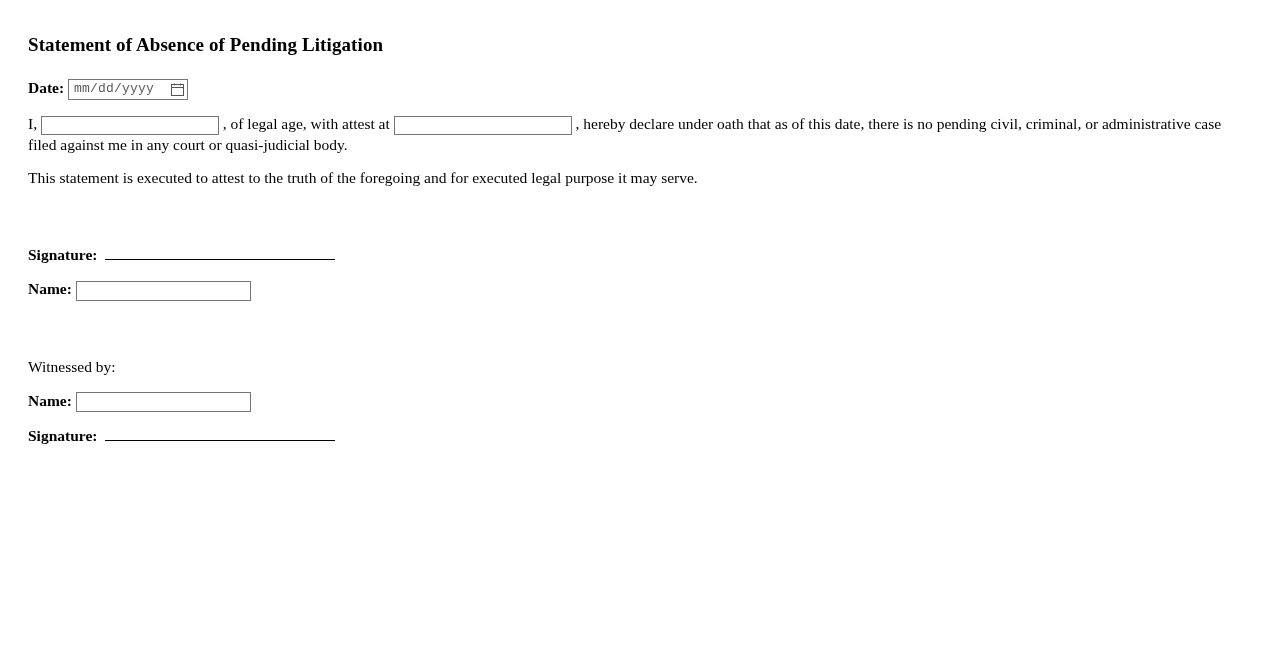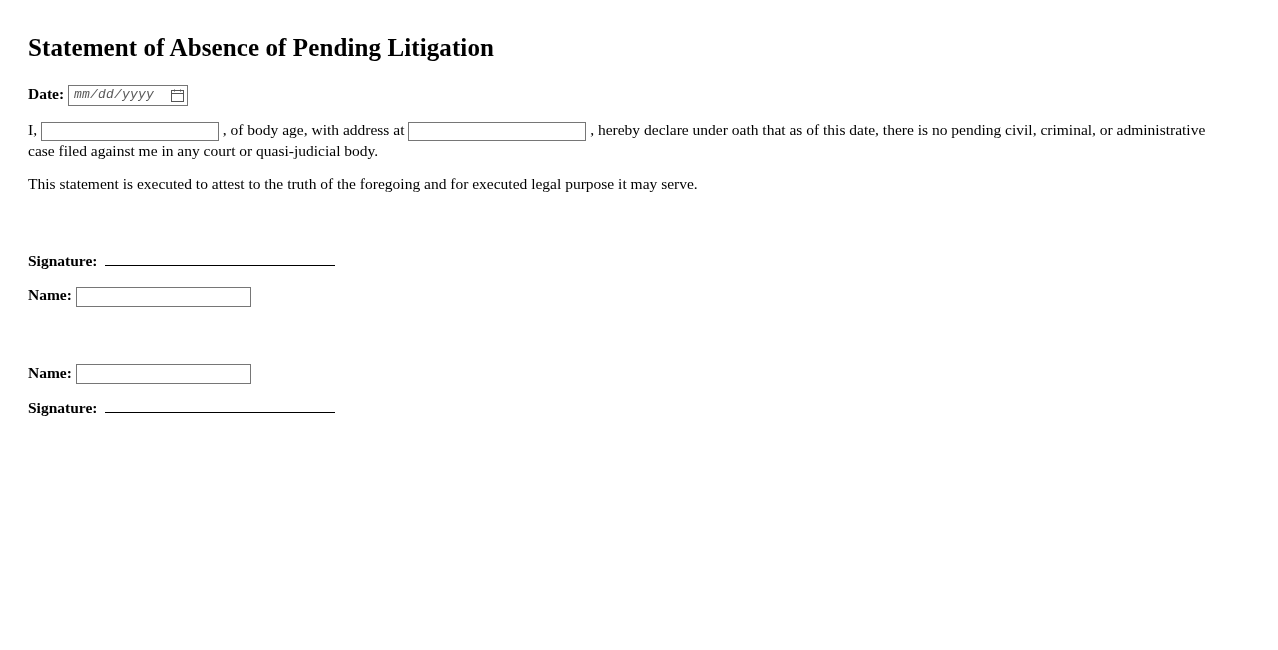--- a/index.html
+++ b/index.html
@@ -14,21 +14,21 @@
     font-size: 16px;
     color: #000000;
     overflow: hidden;
   }
   .page {
     padding: 20px 24px 0 28px;
     box-sizing: border-box;
   }
   h1.doc-title {
     font-family: "Liberation Serif", serif;
-    font-size: 25px;
+    font-size: 19px;
     font-weight: bold;
     margin: 14px 0 22px 0;
     letter-spacing: 0.1px;
   }
   p.para {
     margin: 0 0 14px 0;
     line-height: 1.24;
     font-size: 15.5px;
     max-width: 1200px;
   }
@@ -71,21 +71,20 @@
     vertical-align: middle;
     font-family: "Liberation Mono", monospace;
     font-size: 13px;
     color: #5a5a5a;
     letter-spacing: 0.2px;
     width: 120px;
     justify-content: space-between;
   }
   .date-placeholder {
     white-space: nowrap;
-    font-style: italic;
   }
   .cal-icon {
     width: 13px;
     height: 13px;
     position: relative;
     display: inline-block;
     margin-left: 6px;
     flex: 0 0 auto;
   }
   .cal-icon svg { display: block; }
@@ -119,41 +118,42 @@
           <line x1="3.5" y1="0.5" x2="3.5" y2="2.5" stroke="#555" stroke-width="1"></line>
           <line x1="9.5" y1="0.5" x2="9.5" y2="2.5" stroke="#555" stroke-width="1"></line>
         </svg>
       </span>
     </span>
   </div>
 
   <p class="para">
     <span>I,</span>
     <input class="inline-name" type="text" value="" placeholder="" style="">
-    <span>, of body age, with address at</span>
+    <span>, of legal age, with attest at</span>
     <input class="inline-address" type="text" value="" placeholder="" style="">
     <span>, hereby declare under oath that as of this date, there is no pending civil, criminal, or administrative case filed against me in any court or quasi-judicial body.</span>
   </p>
 
   <p class="para">This statement is executed to attest to the truth of the foregoing and for executed legal purpose it may serve.</p>
 
   <div class="spacer-lg"></div>
 
   <div class="row">
     <span class="label">Signature:</span>
     <span class="sig-line"></span>
   </div>
 
   <div class="row">
     <span class="label">Name:</span>
     <input class="field-name" type="text" value="" placeholder="" style="">
   </div>
 
   <div class="spacer-md"></div>
 
+  <div class="row">Witnessed by:</div>
 
   <div class="row">
     <span class="label">Name:</span>
     <input class="field-name" type="text" value="" placeholder="" style="">
   </div>
 
   <div class="row">
     <span class="label">Signature:</span>
     <span class="sig-line"></span>
   </div>

